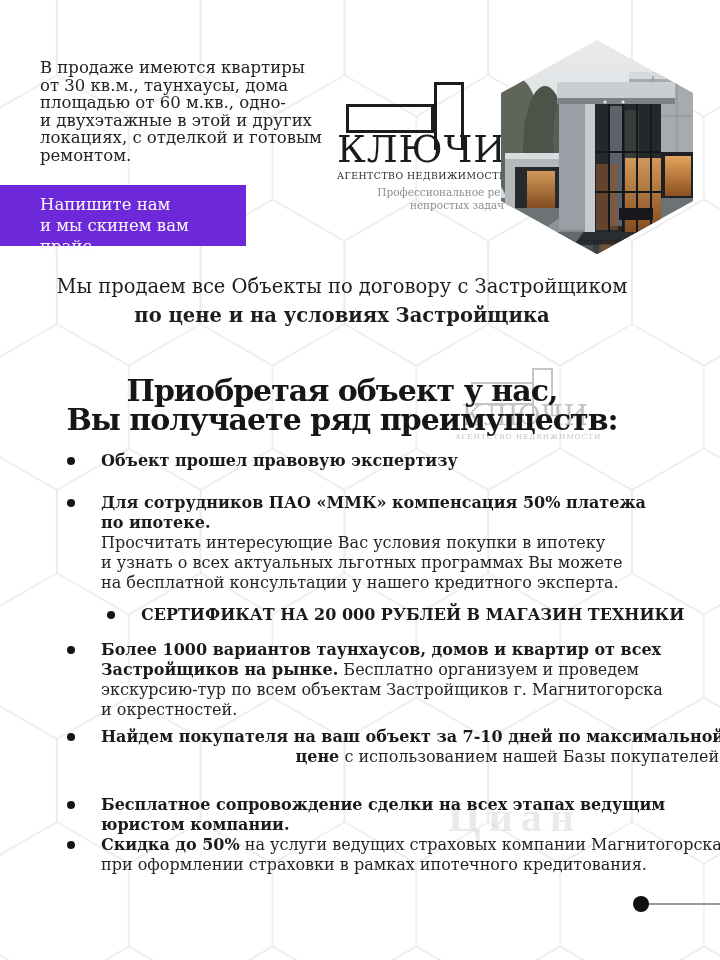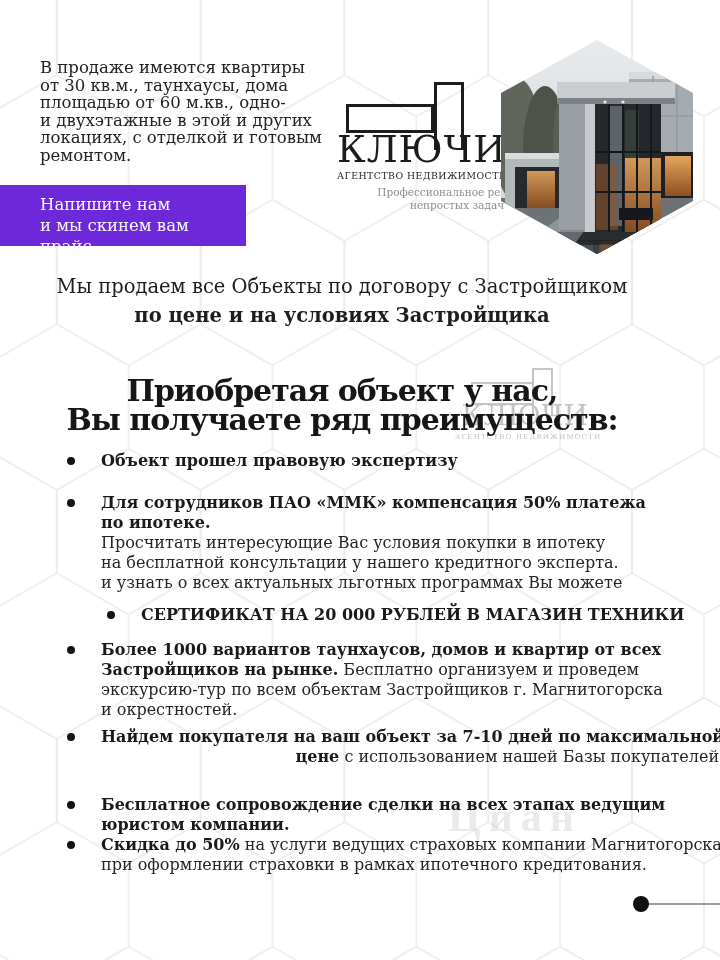--- a/index.html
+++ b/index.html
@@ -184,22 +184,22 @@
         <div class="bcontent">
           <div class="bline"><span class="bb">Объект прошел правовую экспертизу</span></div>
         </div>
       </li>
       <li class="benefit">
         <span class="bdot"></span>
         <div class="bcontent">
           <div class="bline"><span class="bb">Для сотрудников ПАО «ММК» компенсация 50% платежа</span></div>
           <div class="bline"><span class="bb">по ипотеке.</span></div>
           <div class="bline"><span>Просчитать интересующие Вас условия покупки в ипотеку</span></div>
+          <div class="bline"><span>и узнать о всех актуальных льготных программах Вы можете</span></div>
           <div class="bline"><span>на бесплатной консультации у нашего кредитного эксперта.</span></div>
-          <div class="bline"><span>и узнать о всех актуальных льготных программах Вы можете</span></div>
         </div>
       </li>
       <li class="benefit">
         <span class="bdot"></span>
         <div class="bcontent">
           <div class="bline"><span class="bb">СЕРТИФИКАТ НА 20 000 РУБЛЕЙ В МАГАЗИН ТЕХНИКИ</span></div>
         </div>
       </li>
       <li class="benefit">
         <span class="bdot"></span>

